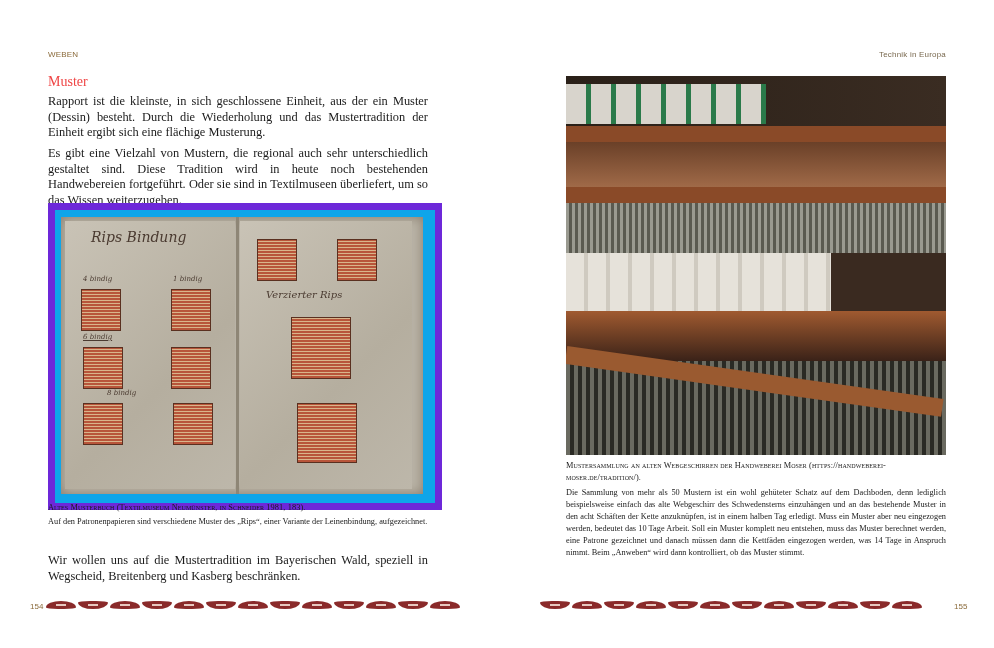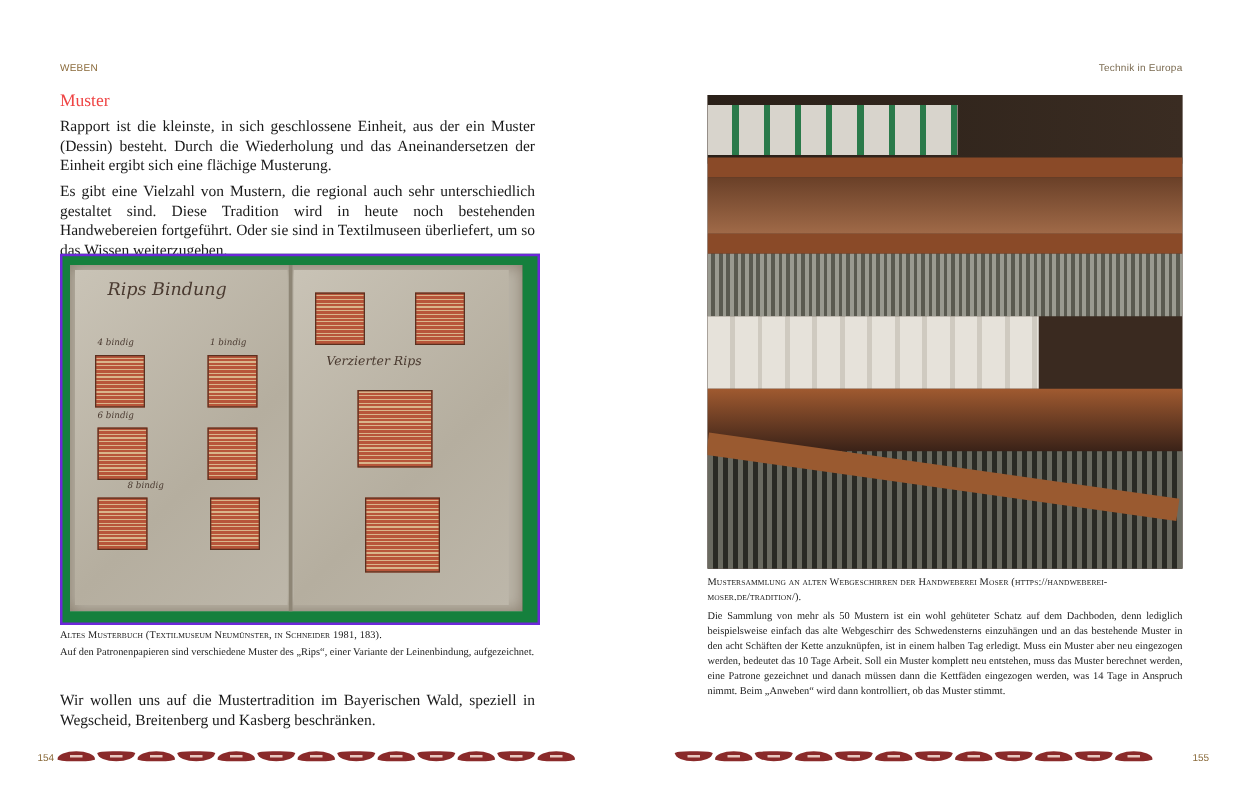--- a/index.html
+++ b/index.html
@@ -4,21 +4,21 @@
 <style>
   html, body { margin:0; padding:0; background:#ffffff; }
   body { width:994px; height:648px; position:relative; overflow:hidden; font-family:"Liberation Serif", serif; color:#1a1a1a; }
   .running-head { position:absolute; top:50px; font-family:"Liberation Sans", sans-serif; font-size:8px; color:#8a6a3a; letter-spacing:0.2px; }
   .running-head.left { left:48px; }
   .running-head.right { right:48px; color:#7a6a50; }
   .section-title { position:absolute; left:48px; top:74px; font-size:14px; color:#ef4444; }
   .para { position:absolute; left:48px; width:380px; font-size:12.4px; line-height:15.5px; text-align:justify; margin:0; }
   .p1 { top:94px; }
   .p2 { top:146px; }
-  .figure-left { position:absolute; left:48px; top:203px; width:380px; height:293px; background:#15803d; border:2px solid #6d28d9; overflow:hidden; }
+  .figure-left { position:absolute; left:48px; top:203px; width:380px; height:293px; background:#0ea5e9; border:7px solid #6d28d9; overflow:hidden; }
   .book { position:absolute; left:6px; top:7px; width:362px; height:277px; background:#b9b3a6; box-shadow:inset 0 0 12px rgba(60,40,20,0.4); }
   .book .spine { position:absolute; left:175px; top:0; width:3px; height:100%; background:#8e8676; }
   .book .page-l, .book .page-r { position:absolute; top:4px; height:268px; background:linear-gradient(135deg,#c9c3b6,#b5ae9f 60%,#bdb7aa); }
   .book .page-l { left:4px; width:170px; }
   .book .page-r { left:179px; width:172px; }
   .patch { position:absolute; background:repeating-linear-gradient(0deg,#b8553a 0 2px,#d9b48a 2px 3px),#b8553a; border:1px solid #5a3020; }
   .script { position:absolute; font-family:"DejaVu Serif", serif; font-style:italic; font-size:7px; color:#4a3a30; }
   .caption-head { position:absolute; font-size:8.3px; font-variant:small-caps; letter-spacing:0.1px; }
   .caption-body { position:absolute; font-size:8.3px; line-height:12px; text-align:justify; margin:0; }
   .cap-l-head { left:48px; top:503px; width:380px; }
@@ -37,32 +37,32 @@
   .motif { width:30px; height:8px; background:#8a2a2a; border-radius:50% 50% 40% 40% / 80% 80% 20% 20%; position:relative; flex:0 0 auto; }
   .motif.flip { border-radius:40% 40% 50% 50% / 20% 20% 80% 80%; }
   .motif::after { content:""; position:absolute; left:10px; top:3px; width:10px; height:2px; background:#e8c8c0; }
 </style>
 </head>
 <body>
 
 <div>
   <div class="running-head left">WEBEN</div>
   <div class="section-title">Muster</div>
-  <p class="para p1">Rapport ist die kleinste, in sich geschlossene Einheit, aus der ein Muster (Dessin) besteht. Durch die Wiederholung und das Aneinandersetzen der Einheit ergibt sich eine flächige Musterung.</p>
+  <p class="para p1">Rapport ist die kleinste, in sich geschlossene Einheit, aus der ein Muster (Dessin) besteht. Durch die Wiederholung und das Mustertradition der Einheit ergibt sich eine flächige Musterung.</p>
   <p class="para p2">Es gibt eine Vielzahl von Mustern, die regional auch sehr unterschiedlich gestaltet sind. Diese Tradition wird in heute noch bestehenden Handwebereien fortgeführt. Oder sie sind in Textilmuseen überliefert, um so das Wissen weiterzugeben.</p>
 
   <div class="figure-left" title="Altes Musterbuch mit Rips-Bindungen auf Patronenpapier">
     <div class="book">
       <div class="page-l"></div>
       <div class="page-r"></div>
       <div class="spine"></div>
       <span class="script" style="left:30px;top:12px;font-size:14px;">Rips Bindung</span>
       <span class="script" style="left:22px;top:58px;">4 bindig</span>
       <span class="script" style="left:112px;top:58px;">1 bindig</span>
-      <span class="script" style="left:22px;top:116px;">6 bindig</span>
+      <span class="script" style="left:22px;top:116px;text-decoration:underline;">6 bindig</span>
       <span class="script" style="left:22px;top:172px;margin-left:24px;">8 bindig</span>
       <span class="script" style="left:205px;top:72px;font-size:10px;">Verzierter Rips</span>
       <div class="patch" style="left:20px;top:72px;width:38px;height:40px;"></div>
       <div class="patch" style="left:110px;top:72px;width:38px;height:40px;"></div>
       <div class="patch" style="left:22px;top:130px;width:38px;height:40px;"></div>
       <div class="patch" style="left:110px;top:130px;width:38px;height:40px;"></div>
       <div class="patch" style="left:22px;top:186px;width:38px;height:40px;"></div>
       <div class="patch" style="left:112px;top:186px;width:38px;height:40px;"></div>
       <div class="patch" style="left:196px;top:22px;width:38px;height:40px;"></div>
       <div class="patch" style="left:276px;top:22px;width:38px;height:40px;"></div>

